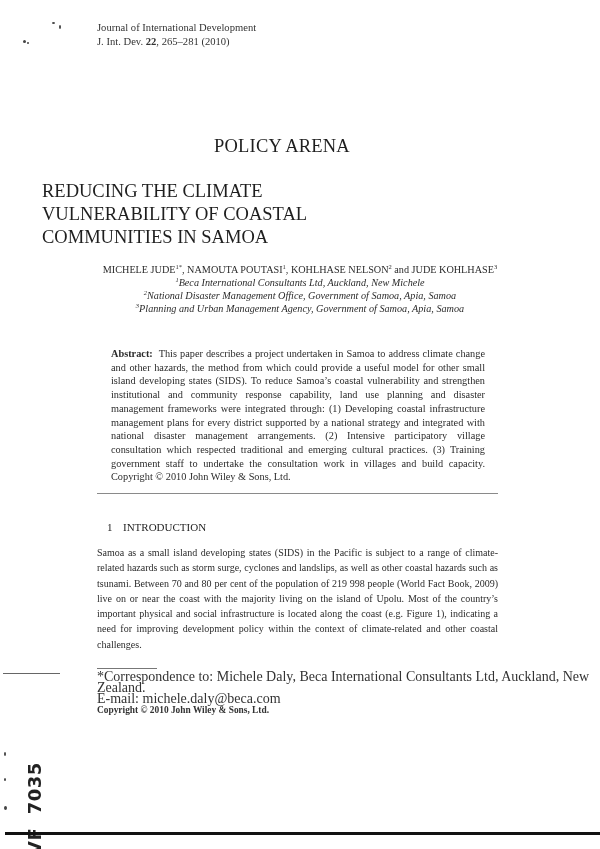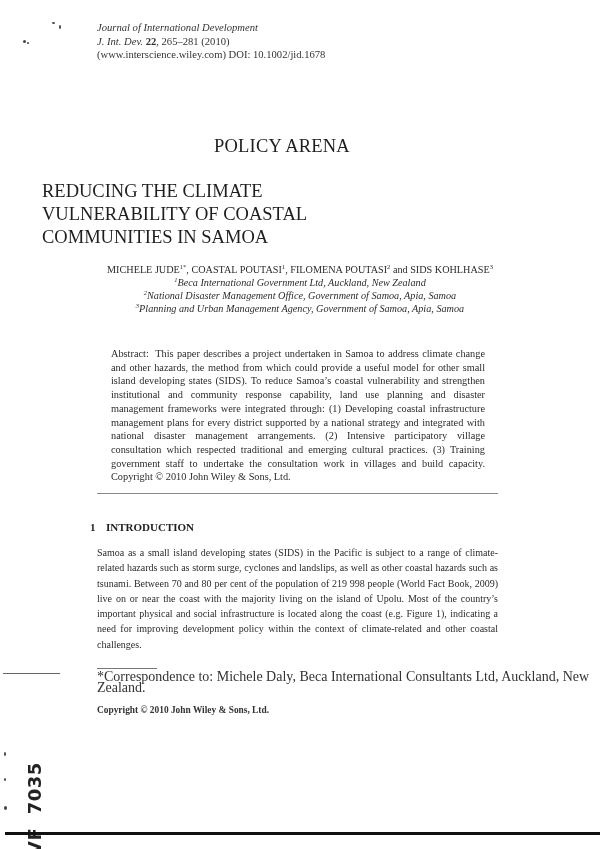--- a/index.html
+++ b/index.html
@@ -3,31 +3,31 @@
   <meta charset="utf-8">
   <style>
     html, body { margin: 0; padding: 0; }
     body {
       width: 600px; height: 849px; position: relative; overflow: hidden;
       background: #ffffff; color: #2a2a2a;
       font-family: "Liberation Serif", "DejaVu Serif", serif;
     }
     .abs { position: absolute; }
     .journal { left: 97px; top: 21px; font-size: 10.6px; line-height: 13.5px; color: #333; }
-    .journal .ital { font-style: italic; }
+    .journal .ital { }
     .journal b { font-weight: bold; }
     .section-label { left: 0; width: 564px; top: 136px; text-align: center; font-size: 18.5px; letter-spacing: 0.2px; color: #1e1e1e; }
     .title { left: 0; width: 600px; top: 180px; text-align: left; font-size: 18.5px; line-height: 23px; color: #1e1e1e; margin-left: 42px; }
     .authors { left: 0; width: 600px; top: 263px; text-align: center; font-size: 10.2px; line-height: 13px; color: #2b2b2b; }
     .authors .aff { font-style: italic; }
     .authors sup { font-size: 6.5px; vertical-align: super; line-height: 0; }
     .abstract { left: 111px; width: 374px; top: 347px; font-size: 10.3px; line-height: 13.7px; text-align: justify; color: #2b2b2b; }
-    .abstract b { font-weight: normal; }
+    .abstract b { font-weight: bold; }
     .hr { left: 97px; width: 401px; top: 493px; height: 1px; background: #8a8a8a; }
-    .heading { left: 90px; top: 521px; font-size: 11px; font-weight: bold; color: #1e1e1e; }
+    .heading { left: 107px; top: 521px; font-size: 11px; font-weight: normal; color: #1e1e1e; }
     .heading .num { display: inline-block; width: 16px; }
     .body-text { left: 97px; width: 401px; top: 545px; font-size: 10px; line-height: 15.3px; text-align: justify; color: #2b2b2b; }
     .fn-rule { left: 97px; width: 60px; top: 668px; height: 1px; background: #777; }
     .footnote { left: 97px; top: 671px; font-size: 14px; line-height: 11px; color: #333; }
     .copyright { left: 97px; top: 705px; font-size: 9.4px; color: #333; font-weight: bold; }
     .margin-rule { left: 3px; width: 57px; top: 673px; height: 1px; background: #666; }
     .vf { left: 2px; top: 760px; width: 60px; height: 22px; transform-origin: 0 0; transform: rotate(-90deg) translate(-95px, 22px);
           font-family: "DejaVu Sans", sans-serif; font-weight: bold; font-size: 18px; color: #222; letter-spacing: 0.5px; white-space: nowrap; }
     .bottom-rule { left: 5px; width: 595px; top: 832px; height: 3px; background: #111; }
     .speck { background: #444; border-radius: 50%; }
@@ -39,36 +39,35 @@
 <div class="abs speck" style="left:59px;top:25px;width:2px;height:4px;"></div>
 <div class="abs speck" style="left:23px;top:40px;width:3px;height:3px;"></div>
 <div class="abs speck" style="left:27px;top:42px;width:2px;height:2px;"></div>
 
 <div class="abs journal">
   <div class="ital">Journal of International Development</div>
   <div>
     <span class="ital">J. Int. Dev.</span>
     <b>22</b><span>, 265–281 (2010)</span>
   </div>
-  <div>(www.interscience.wiley.com) DOI: 10.1002/jid.1678</div>
 </div>
 
 <div class="abs section-label">POLICY ARENA</div>
 
 <div class="abs title">
   <div>REDUCING THE CLIMATE</div>
   <div>VULNERABILITY OF COASTAL</div>
   <div>COMMUNITIES IN SAMOA</div>
 </div>
 
 <div class="abs authors">
   <div>
-    <span>MICHELE JUDE</span><sup>1*</sup><span>, </span><span>COASTAL POUTASI</span><sup>1</sup><span>, </span><span>FILOMENA POUTASI</span><sup>2</sup><span> and </span><span>SIDS KOHLHASE</span><sup>3</sup>
+    <span>MICHELE JUDE</span><sup>1*</sup><span>, </span><span>NAMOUTA POUTASI</span><sup>1</sup><span>, </span><span>KOHLHASE NELSON</span><sup>2</sup><span> and </span><span>JUDE KOHLHASE</span><sup>3</sup>
   </div>
-  <div class="aff"><sup>1</sup><span>Beca International Government Ltd, Auckland, New Zealand</span></div>
+  <div class="aff"><sup>1</sup><span>Beca International Consultants Ltd, Auckland, New Michele</span></div>
   <div class="aff"><sup>2</sup><span>National Disaster Management Office, Government of Samoa, Apia, Samoa</span></div>
   <div class="aff"><sup>3</sup><span>Planning and Urban Management Agency, Government of Samoa, Apia, Samoa</span></div>
 </div>
 
 <div class="abs abstract">
   <b>Abstract:</b>&nbsp;
   <span>This paper describes a project undertaken in Samoa to address climate change and other hazards, the method from which could provide a useful model for other small island developing states (SIDS). To reduce Samoa’s coastal vulnerability and strengthen institutional and community response capability, land use planning and disaster management frameworks were integrated through: (1) Developing coastal infrastructure management plans for every district supported by a national strategy and integrated with national disaster management arrangements. (2) Intensive participatory village consultation which respected traditional and emerging cultural practices. (3) Training government staff to undertake the consultation work in villages and build capacity. Copyright © 2010 John Wiley &amp; Sons, Ltd.</span>
 </div>
 
 <div class="abs hr"></div>
@@ -76,20 +75,21 @@
 <div class="abs heading">
   <span class="num">1</span><span>INTRODUCTION</span>
 </div>
 
 <div class="abs body-text">Samoa as a small island developing states (SIDS) in the Pacific is subject to a range of climate-related hazards such as storm surge, cyclones and landslips, as well as other coastal hazards such as tsunami. Between 70 and 80 per cent of the population of 219 998 people (World Fact Book, 2009) live on or near the coast with the majority living on the island of Upolu. Most of the country’s important physical and social infrastructure is located along the coast (e.g. Figure 1), indicating a need for improving development policy within the context of climate-related and other coastal challenges.</div>
 
 <div class="abs margin-rule"></div>
 <div class="abs fn-rule"></div>
 <div class="abs footnote">
   <div>*Correspondence to: Michele Daly, Beca International Consultants Ltd, Auckland, New Zealand.</div>
+  <div>E-mail: michele.daly@beca.com</div>
 </div>
 
 <div class="abs copyright">Copyright © 2010 John Wiley &amp; Sons, Ltd.</div>
 
 <div class="abs vf" style="white-space:pre;">VF  7035</div>
 
 <div class="abs speck" style="left:4px;top:752px;width:2px;height:4px;"></div>
 <div class="abs speck" style="left:4px;top:778px;width:2px;height:3px;"></div>
 <div class="abs speck" style="left:4px;top:806px;width:3px;height:4px;"></div>
 

